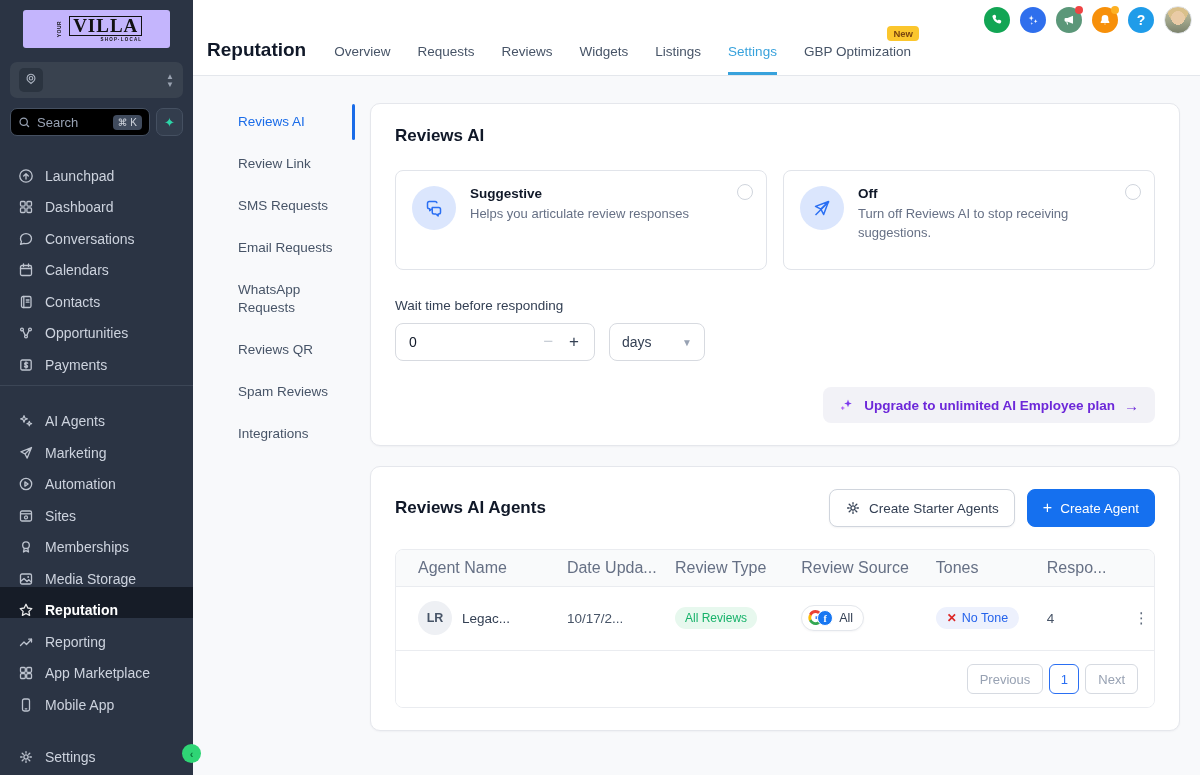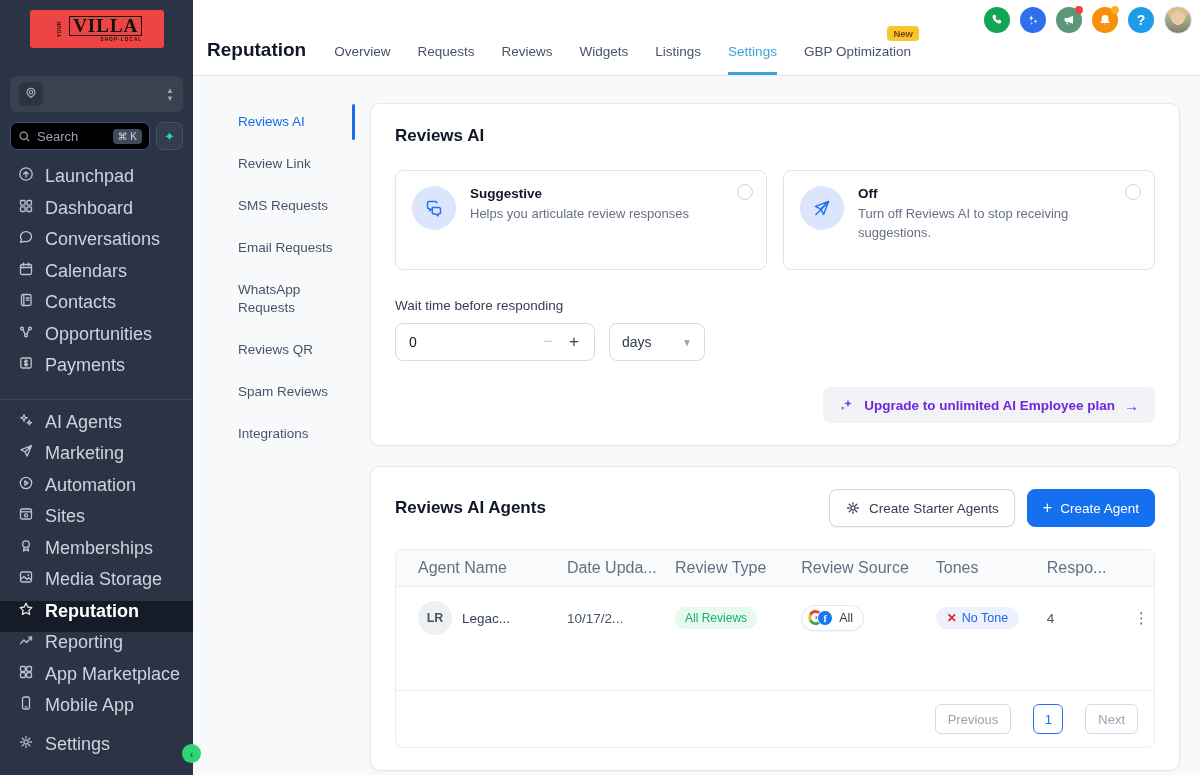--- a/index.html
+++ b/index.html
@@ -1,36 +1,36 @@
 <!DOCTYPE html>
 <html><head>
 <meta charset="utf-8">
 <style>
   * { margin:0; padding:0; box-sizing:border-box; }
   html,body { width:1200px; height:775px; overflow:hidden; font-family:"Liberation Sans", sans-serif; background:#f8f9fb; }
   .app { display:flex; width:1200px; height:775px; }
 
   
   .sidebar { position:relative; width:193px; background:#2b3444; color:#cdd3de; display:flex; flex-direction:column; flex-shrink:0; }
-  .logo-box { margin:10px auto 20px; width:134px; height:38px; background:#ef4444; border-radius:3px; display:flex; align-items:center; justify-content:center; }
+  .logo-box { margin:10px auto 6px; width:147px; height:38px; background:#c4b5fd; border-radius:3px; display:flex; align-items:center; justify-content:center; }
   .logo-inner { display:flex; align-items:center; gap:2px; color:#111; }
   .logo-your { font-size:5px; font-weight:700; transform:rotate(-90deg); letter-spacing:.5px; }
   .logo-main-wrap { display:flex; flex-direction:column; align-items:flex-end; }
   .logo-villa { font-family:"Liberation Serif", serif; font-weight:700; font-size:19px; letter-spacing:1px; line-height:17px; border:1.5px solid #111; padding:0 3px 1px; }
   .logo-sub { font-size:4.5px; font-weight:700; letter-spacing:1.2px; margin-top:1px; }
   .loc-switch { margin:8px 10px 0; height:36px; background:#39424f; border-radius:7px; display:flex; align-items:center; padding:0 9px; }
   .loc-ico { width:24px; height:24px; background:#2b3440; border-radius:5px; display:flex; align-items:center; justify-content:center; color:#aab2bf; }
   .loc-chevrons { margin-left:auto; display:flex; flex-direction:column; gap:1px; color:#9aa3b1; font-size:8px; line-height:7px; }
   .search-row { margin:10px 10px 0; display:flex; gap:6px; }
   .search-box { flex:1; height:28px; background:#000000; border:1px solid #455061; border-radius:7px; display:flex; align-items:center; padding:0 7px; gap:6px; }
   .search-ph { color:#98a2b3; font-size:13px; flex:1; }
   .kbd { background:#404b5d; color:#d0d5dd; font-size:10px; padding:2px 5px; border-radius:4px; white-space:nowrap; }
   .spark-btn { width:27px; height:28px; background:#333d4d; border:1px solid #455061; border-radius:7px; display:flex; align-items:center; justify-content:center; color:#2dd4a8; font-size:13px; }
   .nav { margin-top:16px; display:flex; flex-direction:column; }
-  .nav-item { height:31.5px; display:flex; align-items:flex-start; gap:11px; padding:0 0 0 18px; font-size:18px; cursor:pointer; }
+  .nav-item { height:31.5px; display:flex; align-items:flex-end; gap:11px; padding:0 0 0 18px; font-size:14px; cursor:pointer; }
   .nav-item .nico { width:16px; height:16px; flex-shrink:0; opacity:.9; display:flex; }
   .nav-item.active { background:#161c27; color:#fff; font-weight:700; }
   .nav-div { border-top:1px solid #3c4656; margin:12px 0; }
   .sidebar-bottom { margin-top:auto; padding-bottom:10px; }
   .collapse-btn { position:absolute; left:182px; top:744px; width:19px; height:19px; border-radius:50%; background:#2fd575; color:#0b7a3e; display:flex; align-items:center; justify-content:center; font-size:11px; font-weight:700; z-index:10; }
 
   
   .main { flex:1; display:flex; flex-direction:column; min-width:0; }
   .header { position:relative; height:76px; background:#fff; border-bottom:1px solid #e4e7ec; flex-shrink:0; }
   .header-row { position:absolute; left:14px; bottom:0; display:flex; align-items:flex-end; }
@@ -103,21 +103,21 @@
   .agent-name { color:#344054; }
   .badge-green { display:inline-block; background:#e7f8ee; color:#17b26a; font-size:12px; padding:4px 10px; border-radius:12px; }
   .src-pill { display:inline-flex; align-items:center; gap:6px; border:1px solid #e4e7ec; border-radius:16px; padding:4px 10px 4px 6px; background:#fff; box-shadow:0 1px 2px rgba(16,24,40,.04); }
   .src-icons { display:flex; }
   .g-ico { width:15px; height:15px; display:block; }
   .fb-ico { width:16px; height:16px; border-radius:50%; background:#1877f2; color:#fff; font-size:10px; font-weight:700; display:flex; align-items:center; justify-content:center; margin-left:-6px; border:1.5px solid #fff; font-family:"Liberation Serif", serif; }
   .src-label { font-size:12.5px; color:#344054; font-weight:500; }
   .badge-tone { display:inline-flex; align-items:center; gap:5px; background:#edf1fd; color:#2563eb; font-size:12.5px; padding:4px 11px; border-radius:13px; }
   .tone-x { color:#dc2626; font-weight:700; font-size:12px; }
   .kebab { color:#5f6b7d; font-size:15px; letter-spacing:0; text-align:center; cursor:pointer; }
-  .pag-row { display:flex; justify-content:flex-end; align-items:center; gap:22px; padding:13px 16px; background:#fff; border-top:1px solid #eaecf0;margin-top:40px; }
+  .pag-row { display:flex; justify-content:flex-end; align-items:center; gap:6px; padding:13px 16px; background:#fff; border-top:1px solid #eaecf0; }
   .pag-btn { height:30px; border:1px solid #d6dae1; border-radius:6px; background:#fff; display:flex; align-items:center; padding:0 12px; font-size:13px; color:#98a2b3; cursor:pointer; }
   .pag-page { width:30px; height:30px; border:1px solid #2a6ff3; border-radius:6px; color:#2a6ff3; font-size:13px; display:flex; align-items:center; justify-content:center; background:#fff; cursor:pointer; }
   svg { display:block; }
 </style>
 </head>
 <body>
 
 <div class="app">
 
   <aside class="sidebar">

